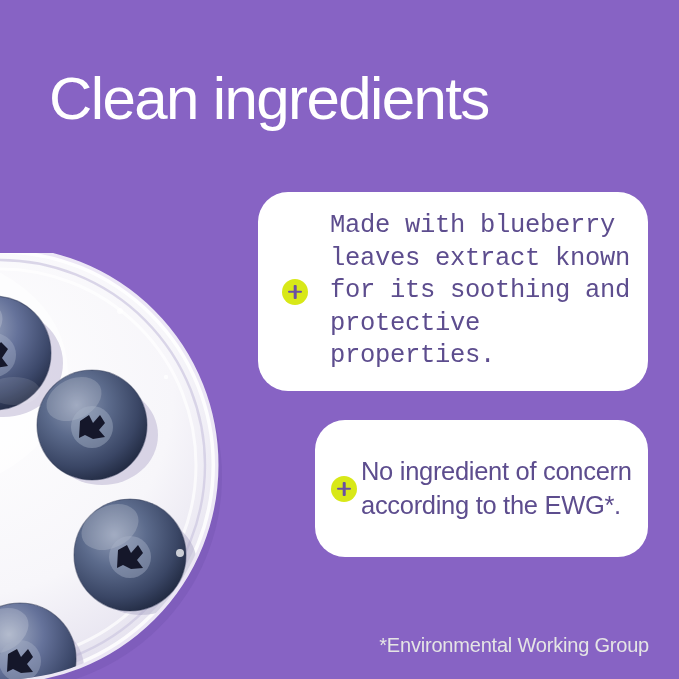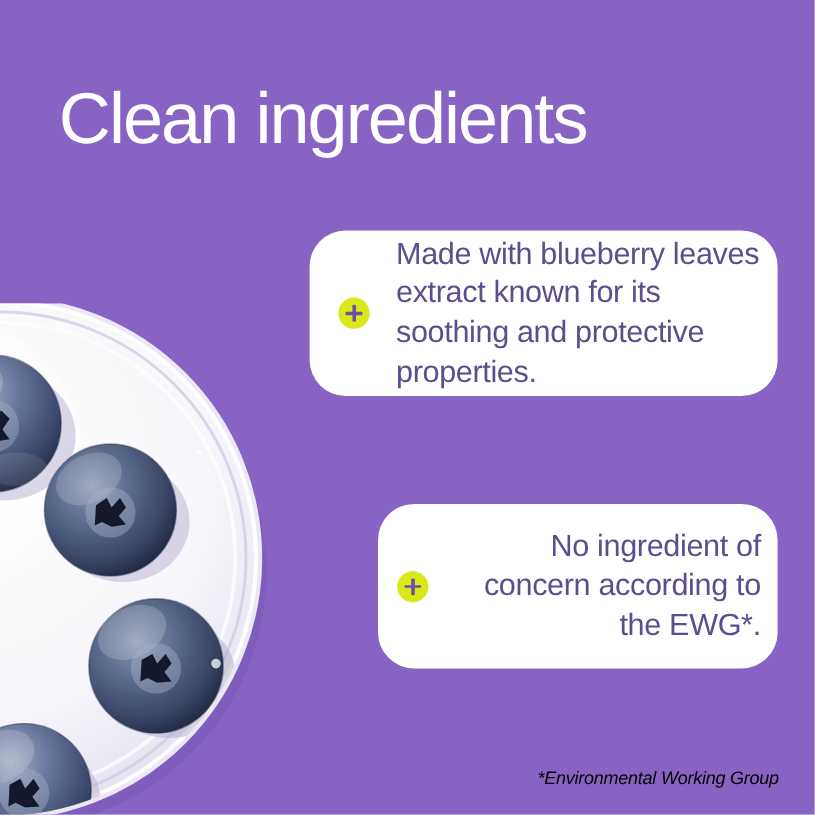--- a/index.html
+++ b/index.html
@@ -49,22 +49,23 @@
     background: #ffffff;
     border-radius: 30px;
     display: flex;
     align-items: center;
     box-sizing: border-box;
   }
   .card-1 {
     left: 258px;
     top: 192px;
     width: 390px;
-    height: 138px;
+    height: 199px;
     padding: 0 14px 0 24px;
+    font-family: Liberation Mono, monospace;
   }
   .card-2 {
     left: 315px;
     top: 420px;
     width: 333px;
     height: 137px;
     padding: 0 14px 0 16px;
   }
 
   .badge {
@@ -100,32 +101,30 @@
   .card-text {
     color: #5d4d8e;
     font-size: 25.5px;
     line-height: 1.28;
     letter-spacing: -0.3px;
     margin-left: 22px;
   }
   .card-2 .card-text {
     font-size: 25.5px;
     line-height: 1.3;
-    margin-left: 20px;
-    text-align: right;
+    margin-left: 4px;
   }
 
   
   .footnote {
     position: absolute;
     right: 30px;
     bottom: 22px;
-    color: #000000;
-    font-style: italic;
-    font-size: 15px;
+    color: #e5e5e5;
+    font-size: 20px;
     letter-spacing: -0.2px;
     white-space: nowrap;
   }
 </style>
 </head>
 <body>
 
 <div id="stage" style="background: rgb(135, 99, 196);">
 
   <div class="photo">

